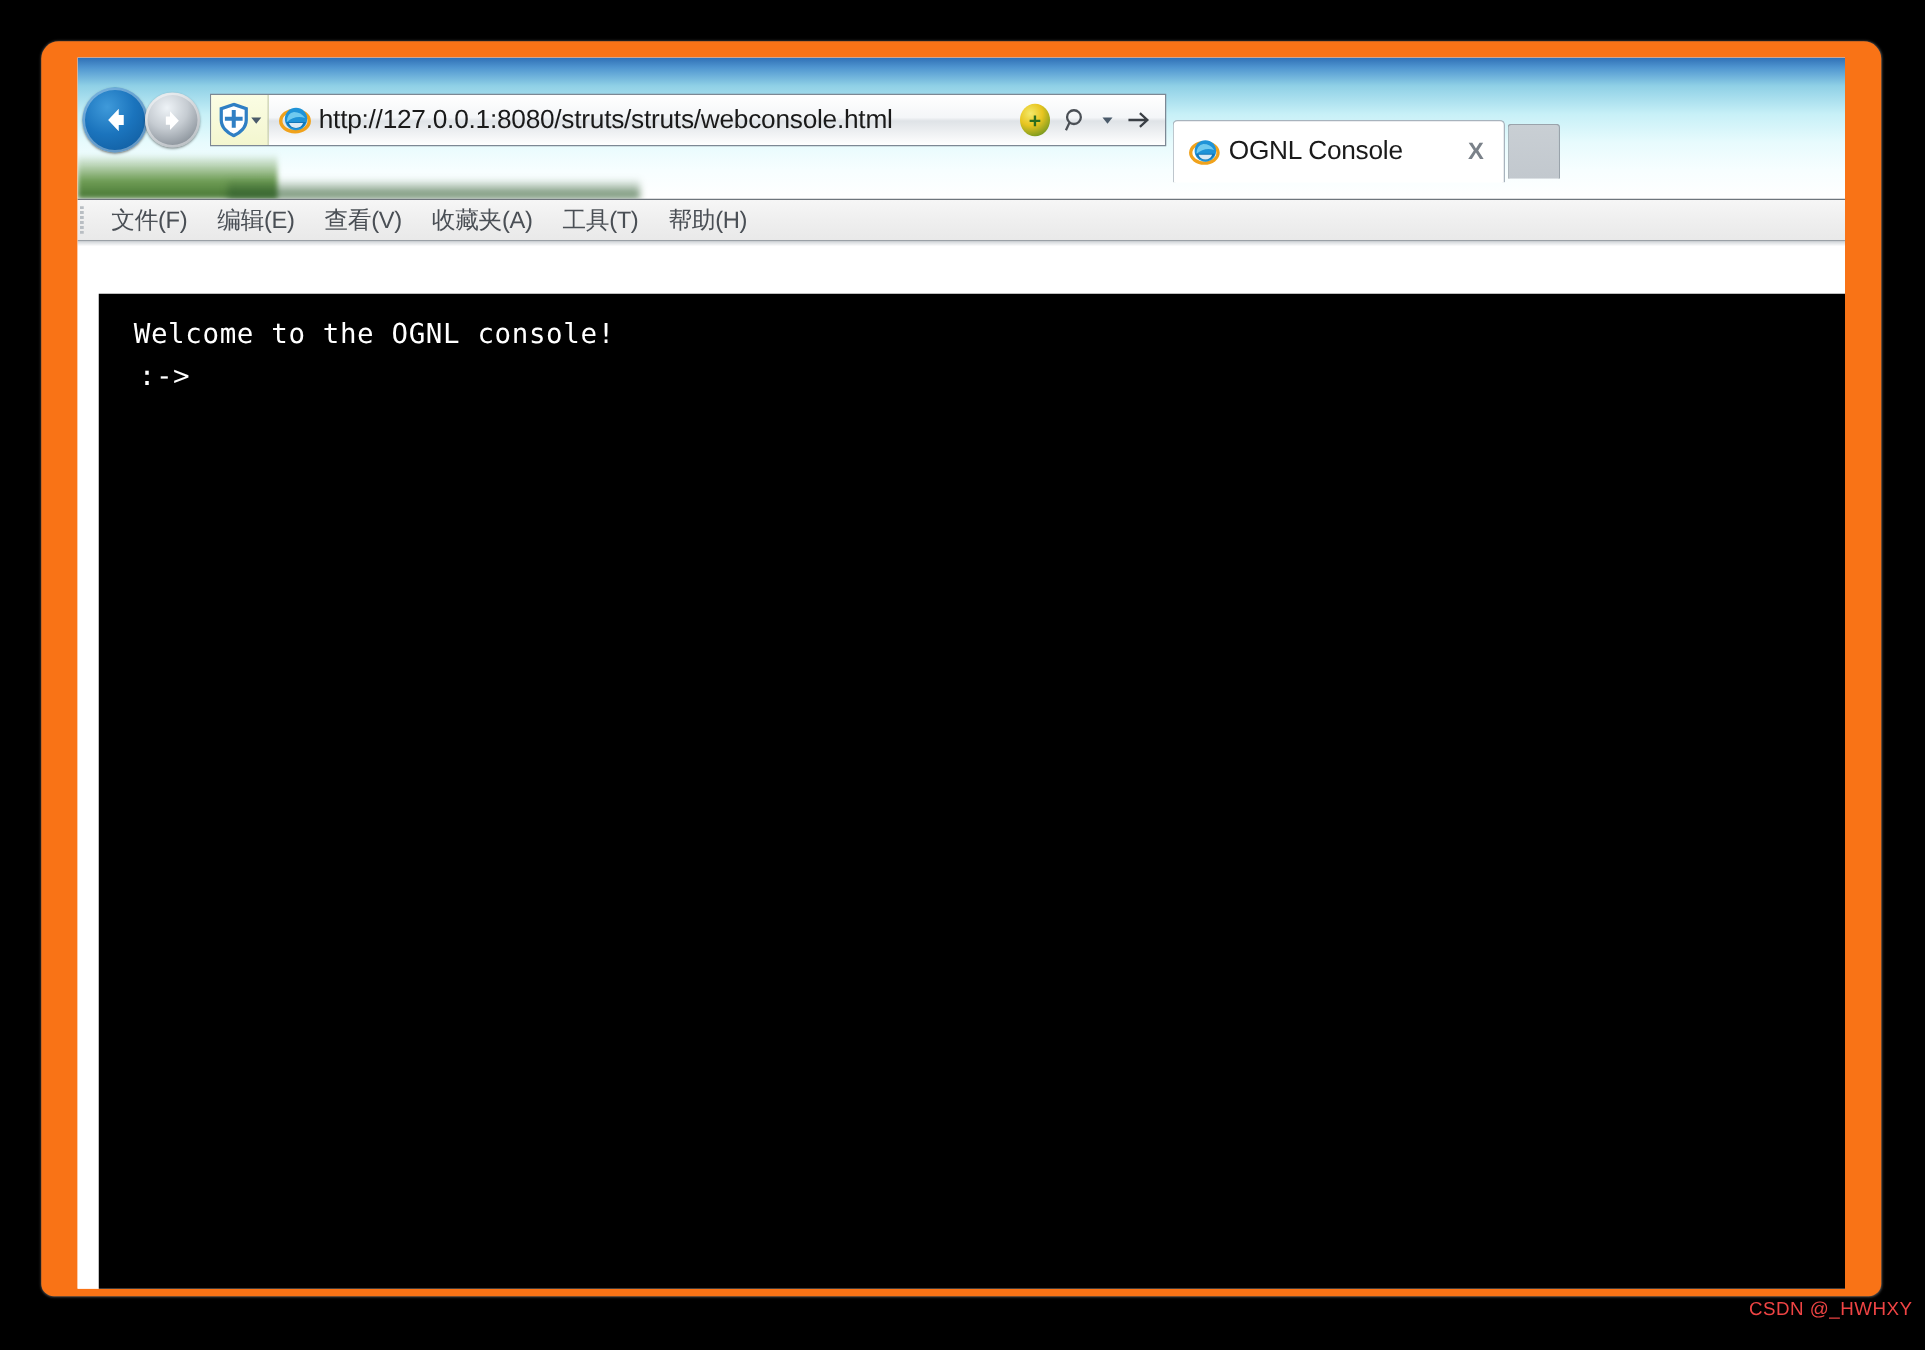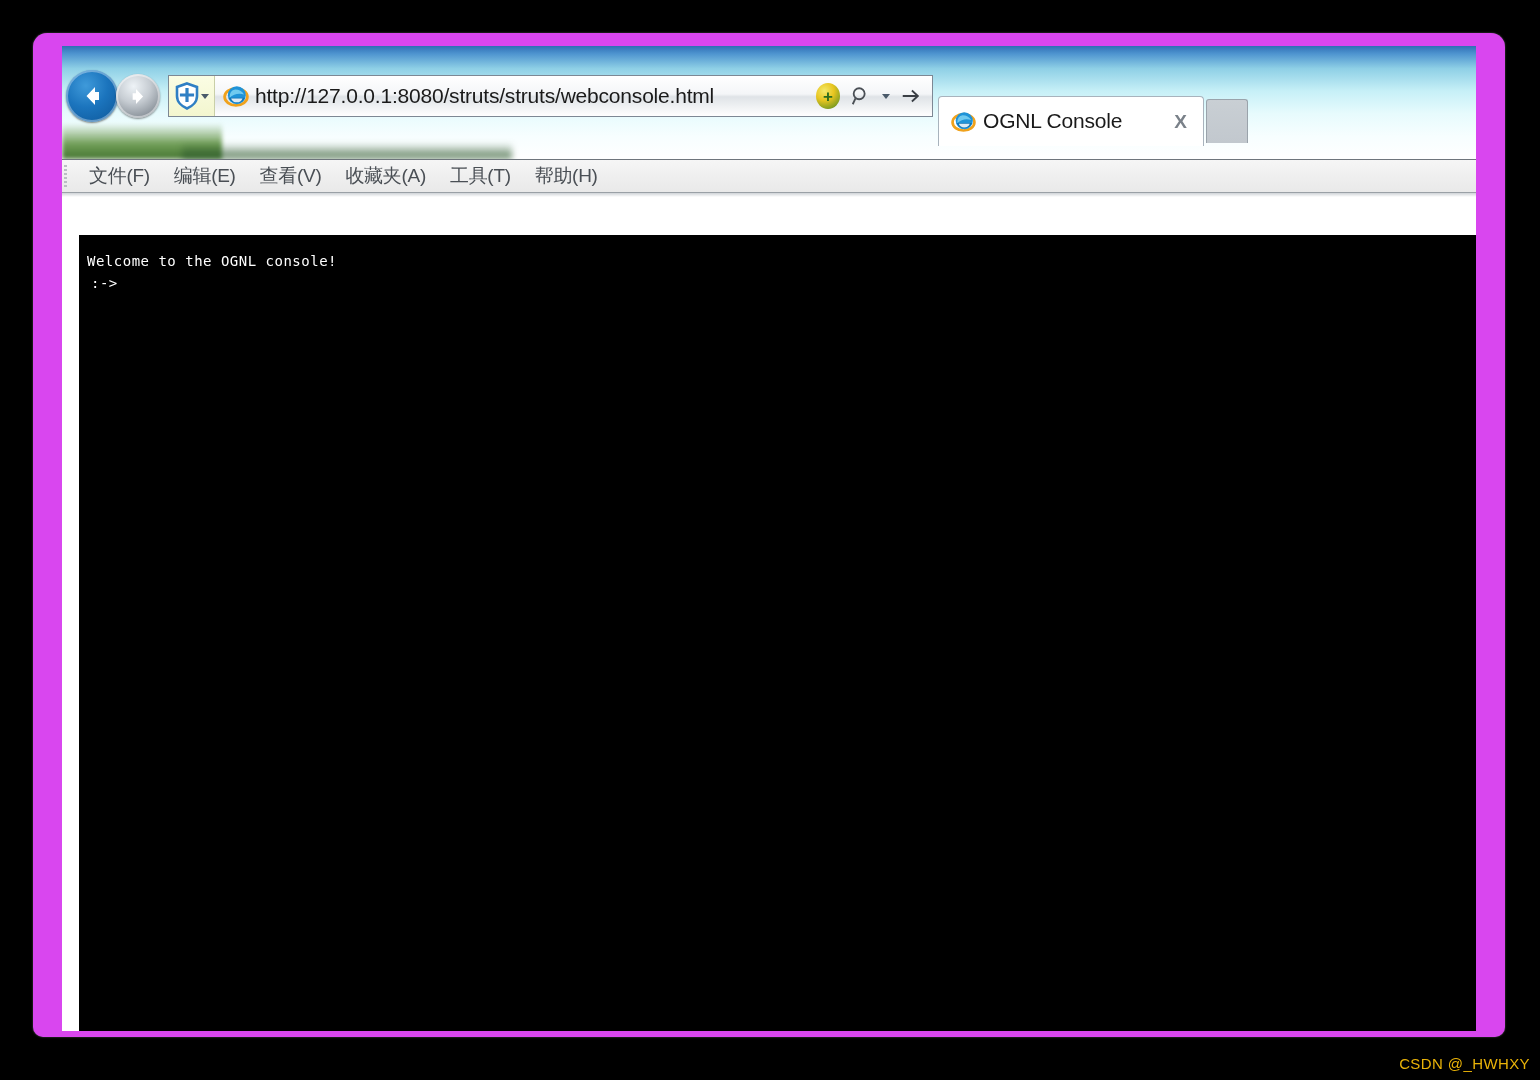--- a/index.html
+++ b/index.html
@@ -19,21 +19,21 @@
     background: #000000;
   }
 
   
   #browser-window {
     position: absolute;
     left: 33px;
     top: 33px;
     width: 1472px;
     height: 1004px;
-    background: #d946ef;
+    background: #f97316;
     border-radius: 14px 14px 10px 10px;
     box-shadow: 0 0 2px rgba(255,255,255,0.35);
     overflow: hidden;
   }
 
   
   #window-client {
     position: absolute;
     left: 29px;
     top: 13px;
@@ -255,40 +255,40 @@
     background: #ffffff;
     height: 834px;
     padding: 38px 0 0 17px;
   }
 
   
   #ognl-console {
     width: 1397px;
     height: 798px;
     background: #000000;
-    padding: 16px 0 0 8px;
+    padding: 16px 0 0 28px;
     font-family: "DejaVu Sans Mono", "Liberation Mono", monospace;
-    font-size: 14px;
+    font-size: 22px;
     line-height: 1.55;
     color: #ffffff;
     overflow: hidden;
   }
   .console-line {
     white-space: pre;
     letter-spacing: 0.5px;
   }
   #console-prompt-line { padding-left: 4px; }
 
   
   #watermark {
     position: absolute;
     right: 10px;
-    bottom: 8px;
+    bottom: 24px;
     font-size: 15px;
-    color: #eab308;
+    color: #ef4444;
     letter-spacing: 0.4px;
     margin-top: 15px;
   }
 </style>
 </head>
 <body>
 
 <div id="desktop">
 
   <div id="browser-window">

